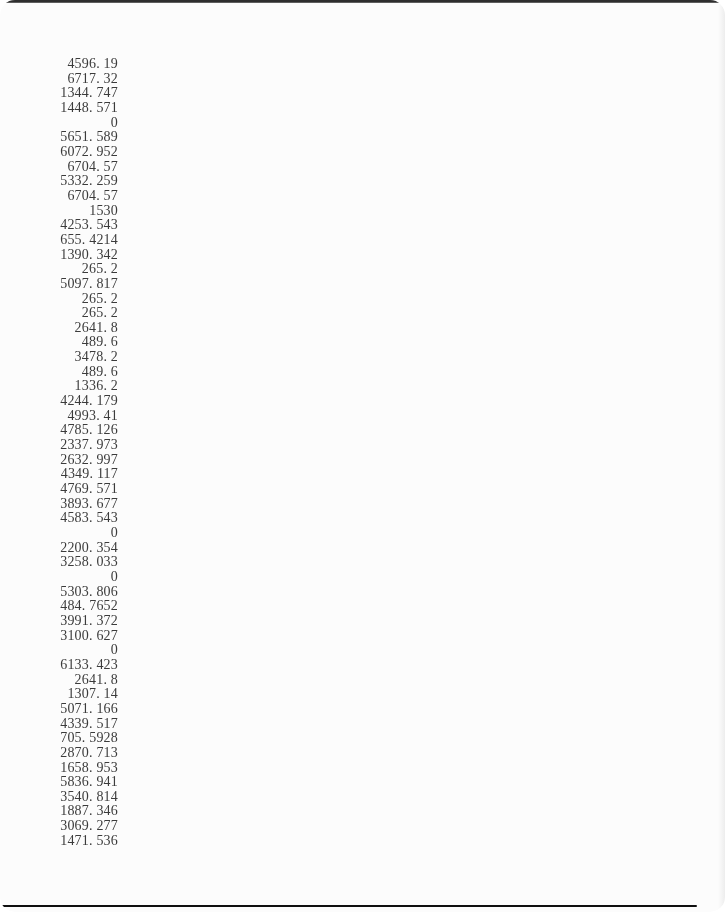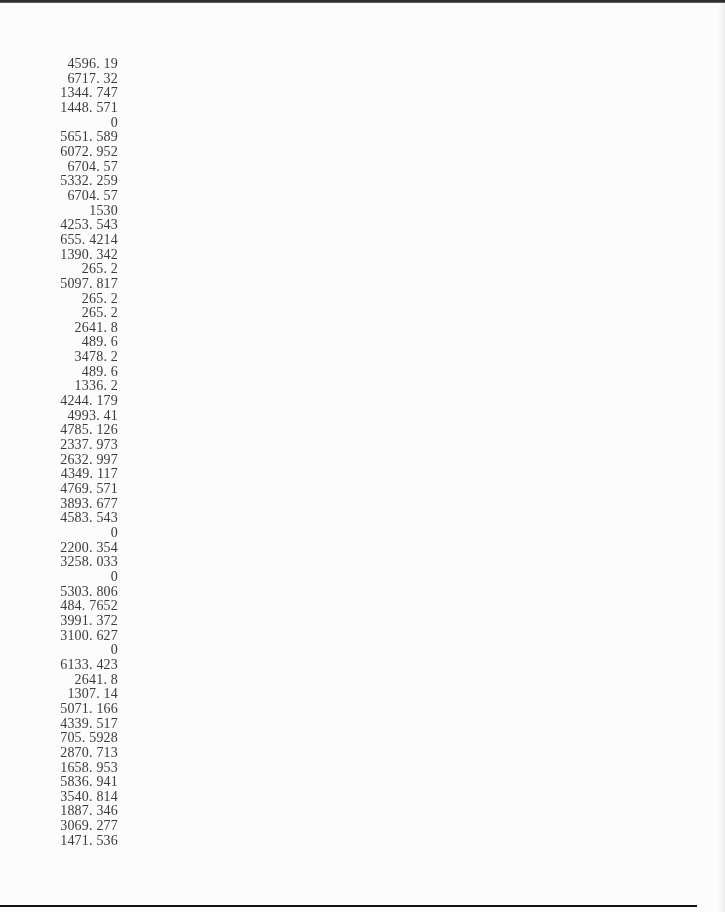--- a/index.html
+++ b/index.html
@@ -1,21 +1,21 @@
 <!DOCTYPE html>
 <html style="--bg: #fcfcfc; --top-bar: #2e2e2e; --bottom-bar: #0f0f0f; --text: #3b3b3b;"><head>
 <meta charset="utf-8">
 <style>
   :root {
     --bg: #fcfcfc;
     --top-bar: #2e2e2e;
     --bottom-bar: #0f0f0f;
     --text: #3b3b3b;
   }
-  * { margin: 0; padding: 0; box-sizing: border-box; }
+  * { margin: 0; padding: 0; box-sizing: border-box; border-radius: 15px; }
   html, body {
     width: 725px; height: 912px;
     overflow: hidden;
     background: #ffffff;
   }
   .page {
     position: relative;
     width: 725px; height: 912px;
     background: var(--bg);
   }

